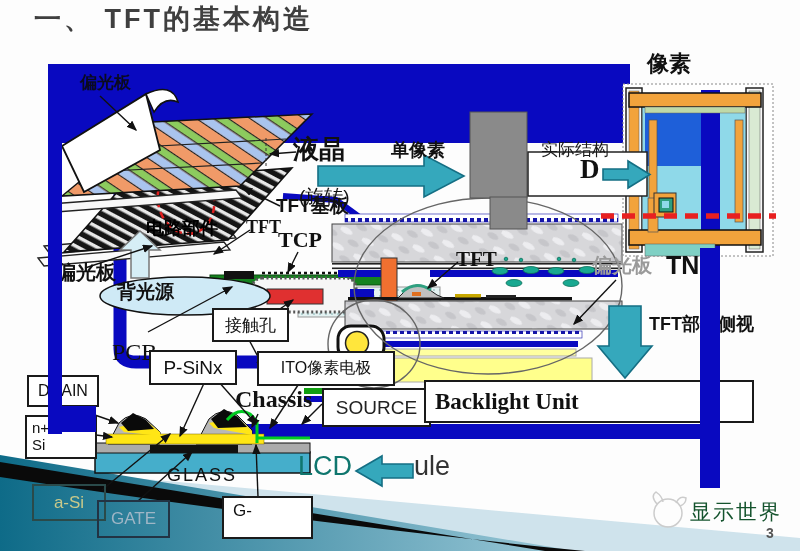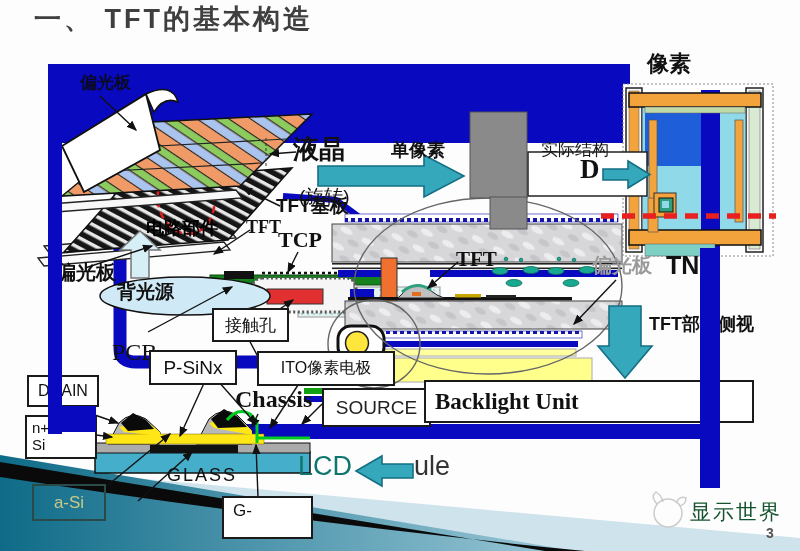--- a/index.html
+++ b/index.html
@@ -287,20 +287,23 @@
   <div class="bx b-drain">
       <span>DRAIN</span>
     </div>
   <div class="bx b-nplus">
     <span style="display:block">n+ -</span>
     <span style="display:block;position:absolute;left:5px;top:19px">Si</span>
   </div>
   <div class="bx b-asi">
       <span>a-Si</span>
     </div>
+  <div class="bx b-gate">
+      <span>GATE</span>
+    </div>
   <div class="bx b-gbox">
       <span>G-</span>
     </div>
   <div class="bx b-psinx">
       <span>P-SiNx</span>
     </div>
   <div class="bx b-jiechu">
       <span>接触孔</span>
     </div>
   <div class="bx b-ito">

